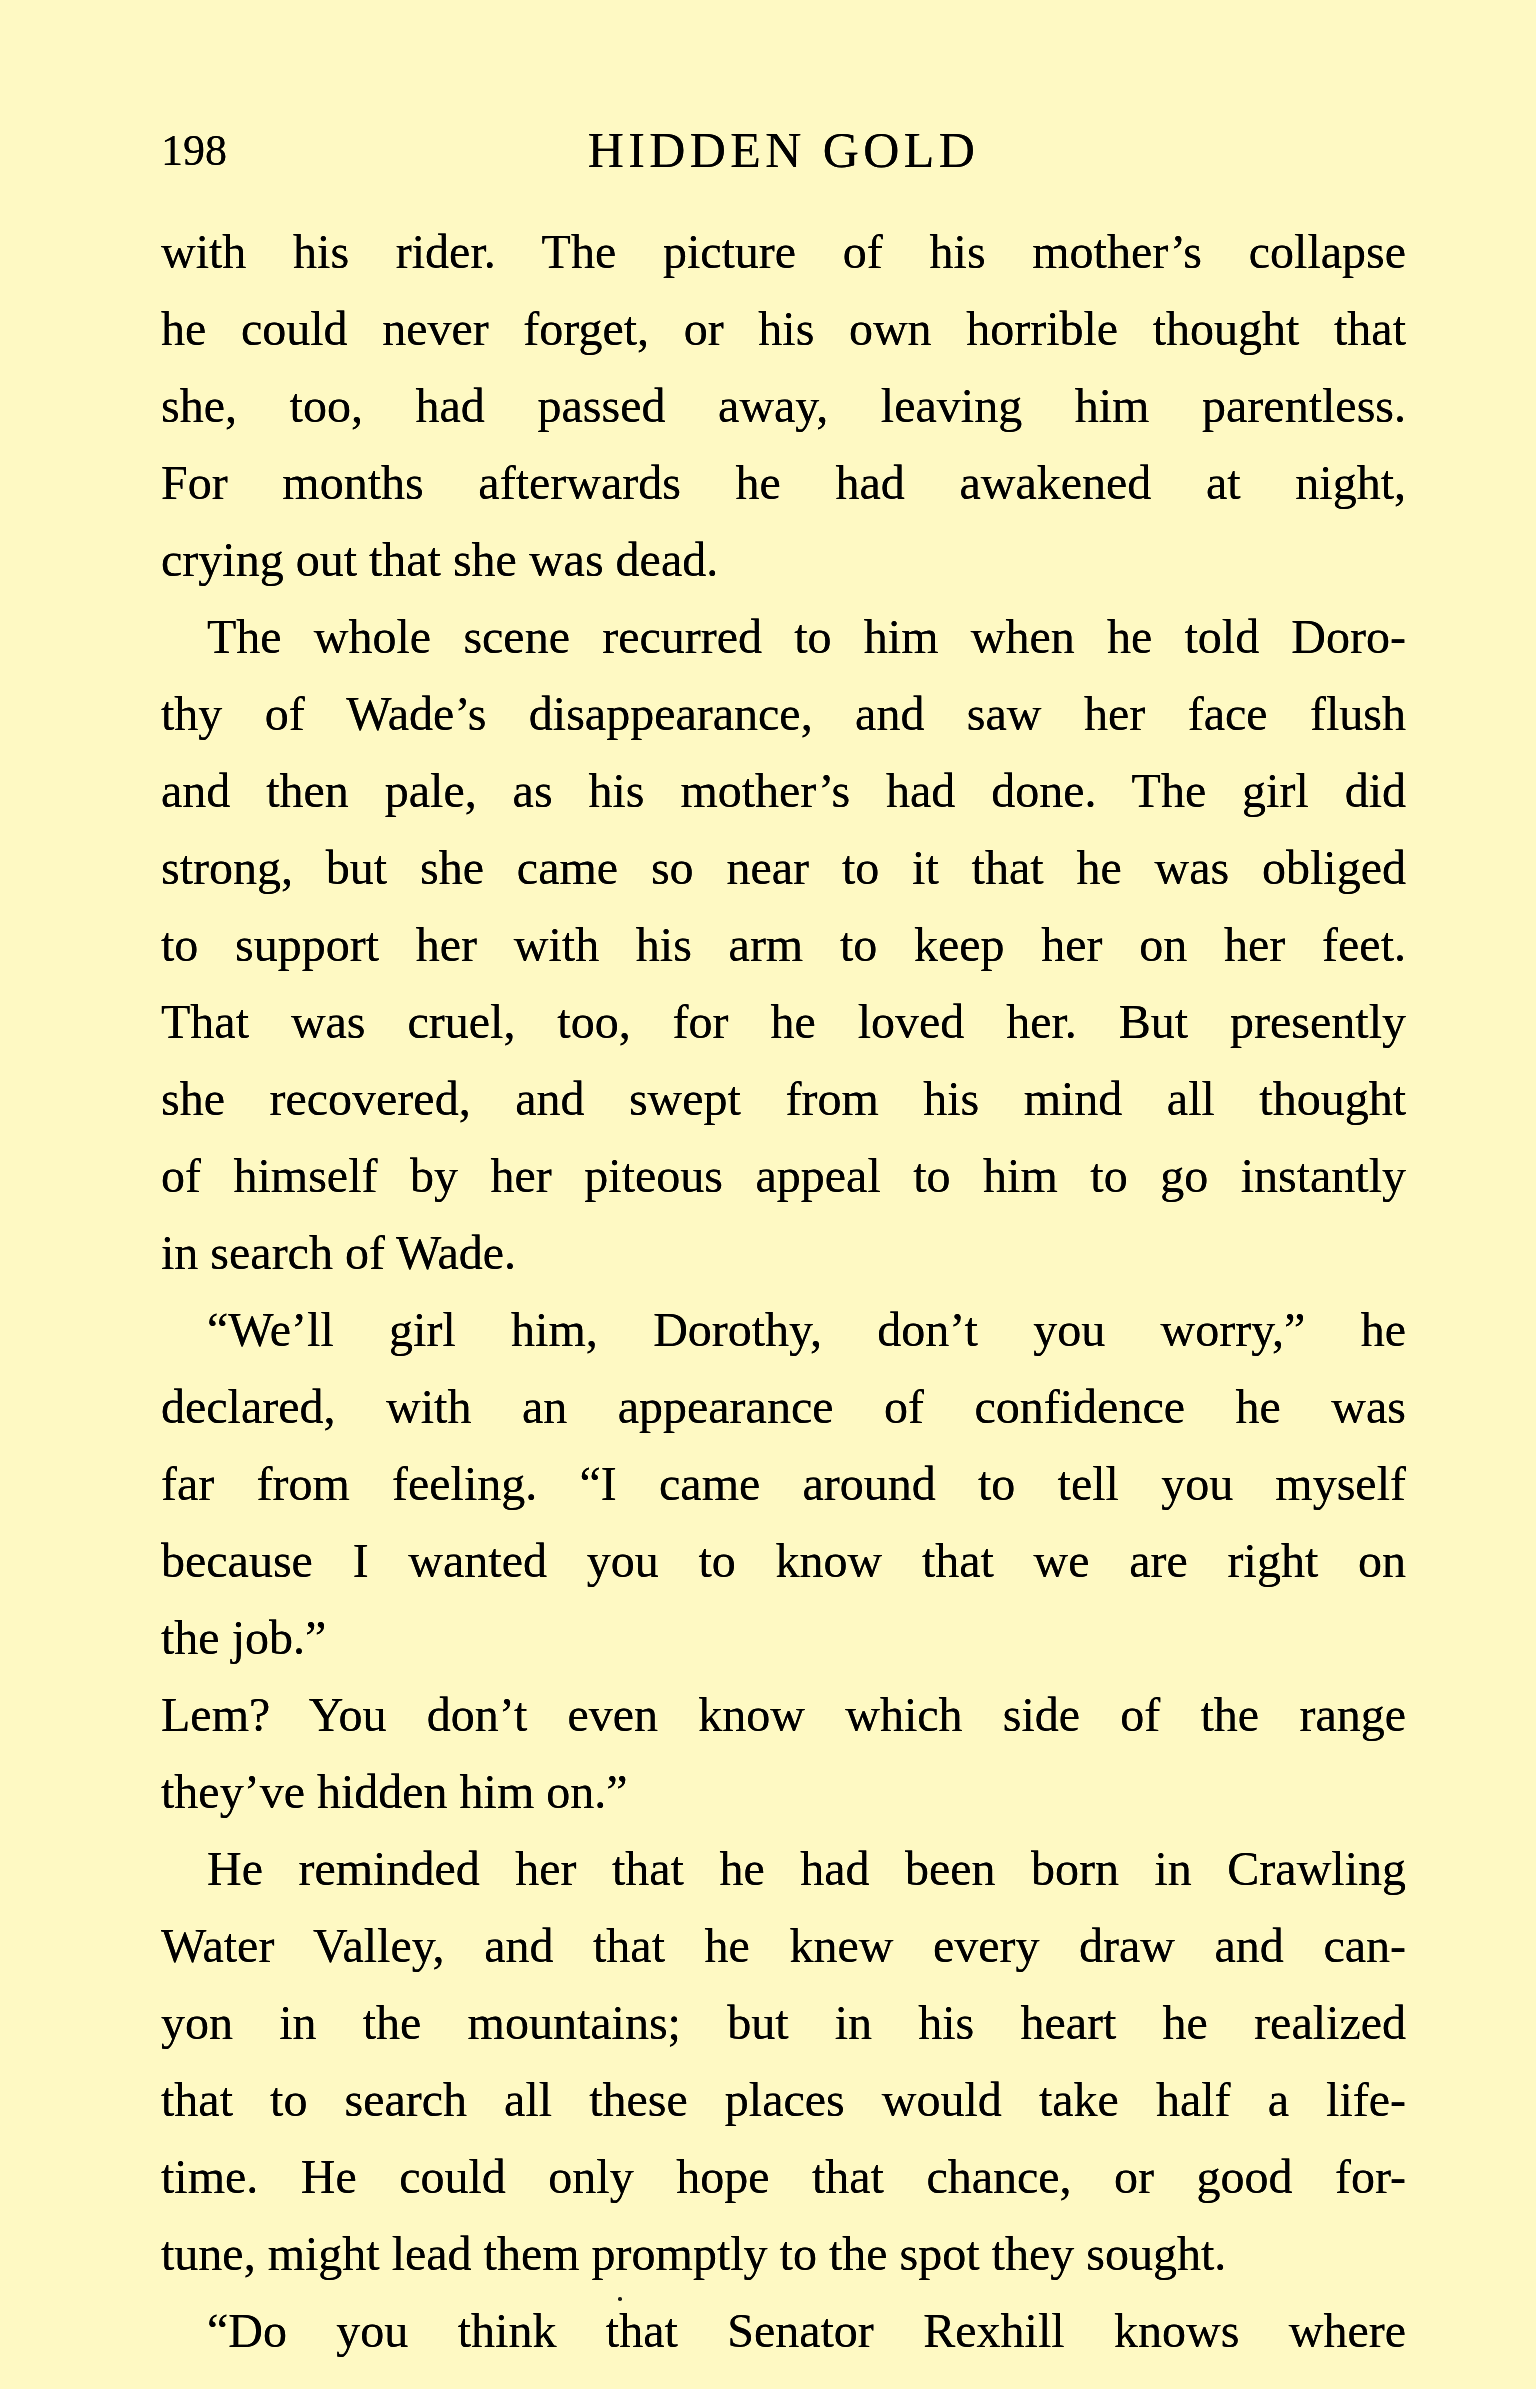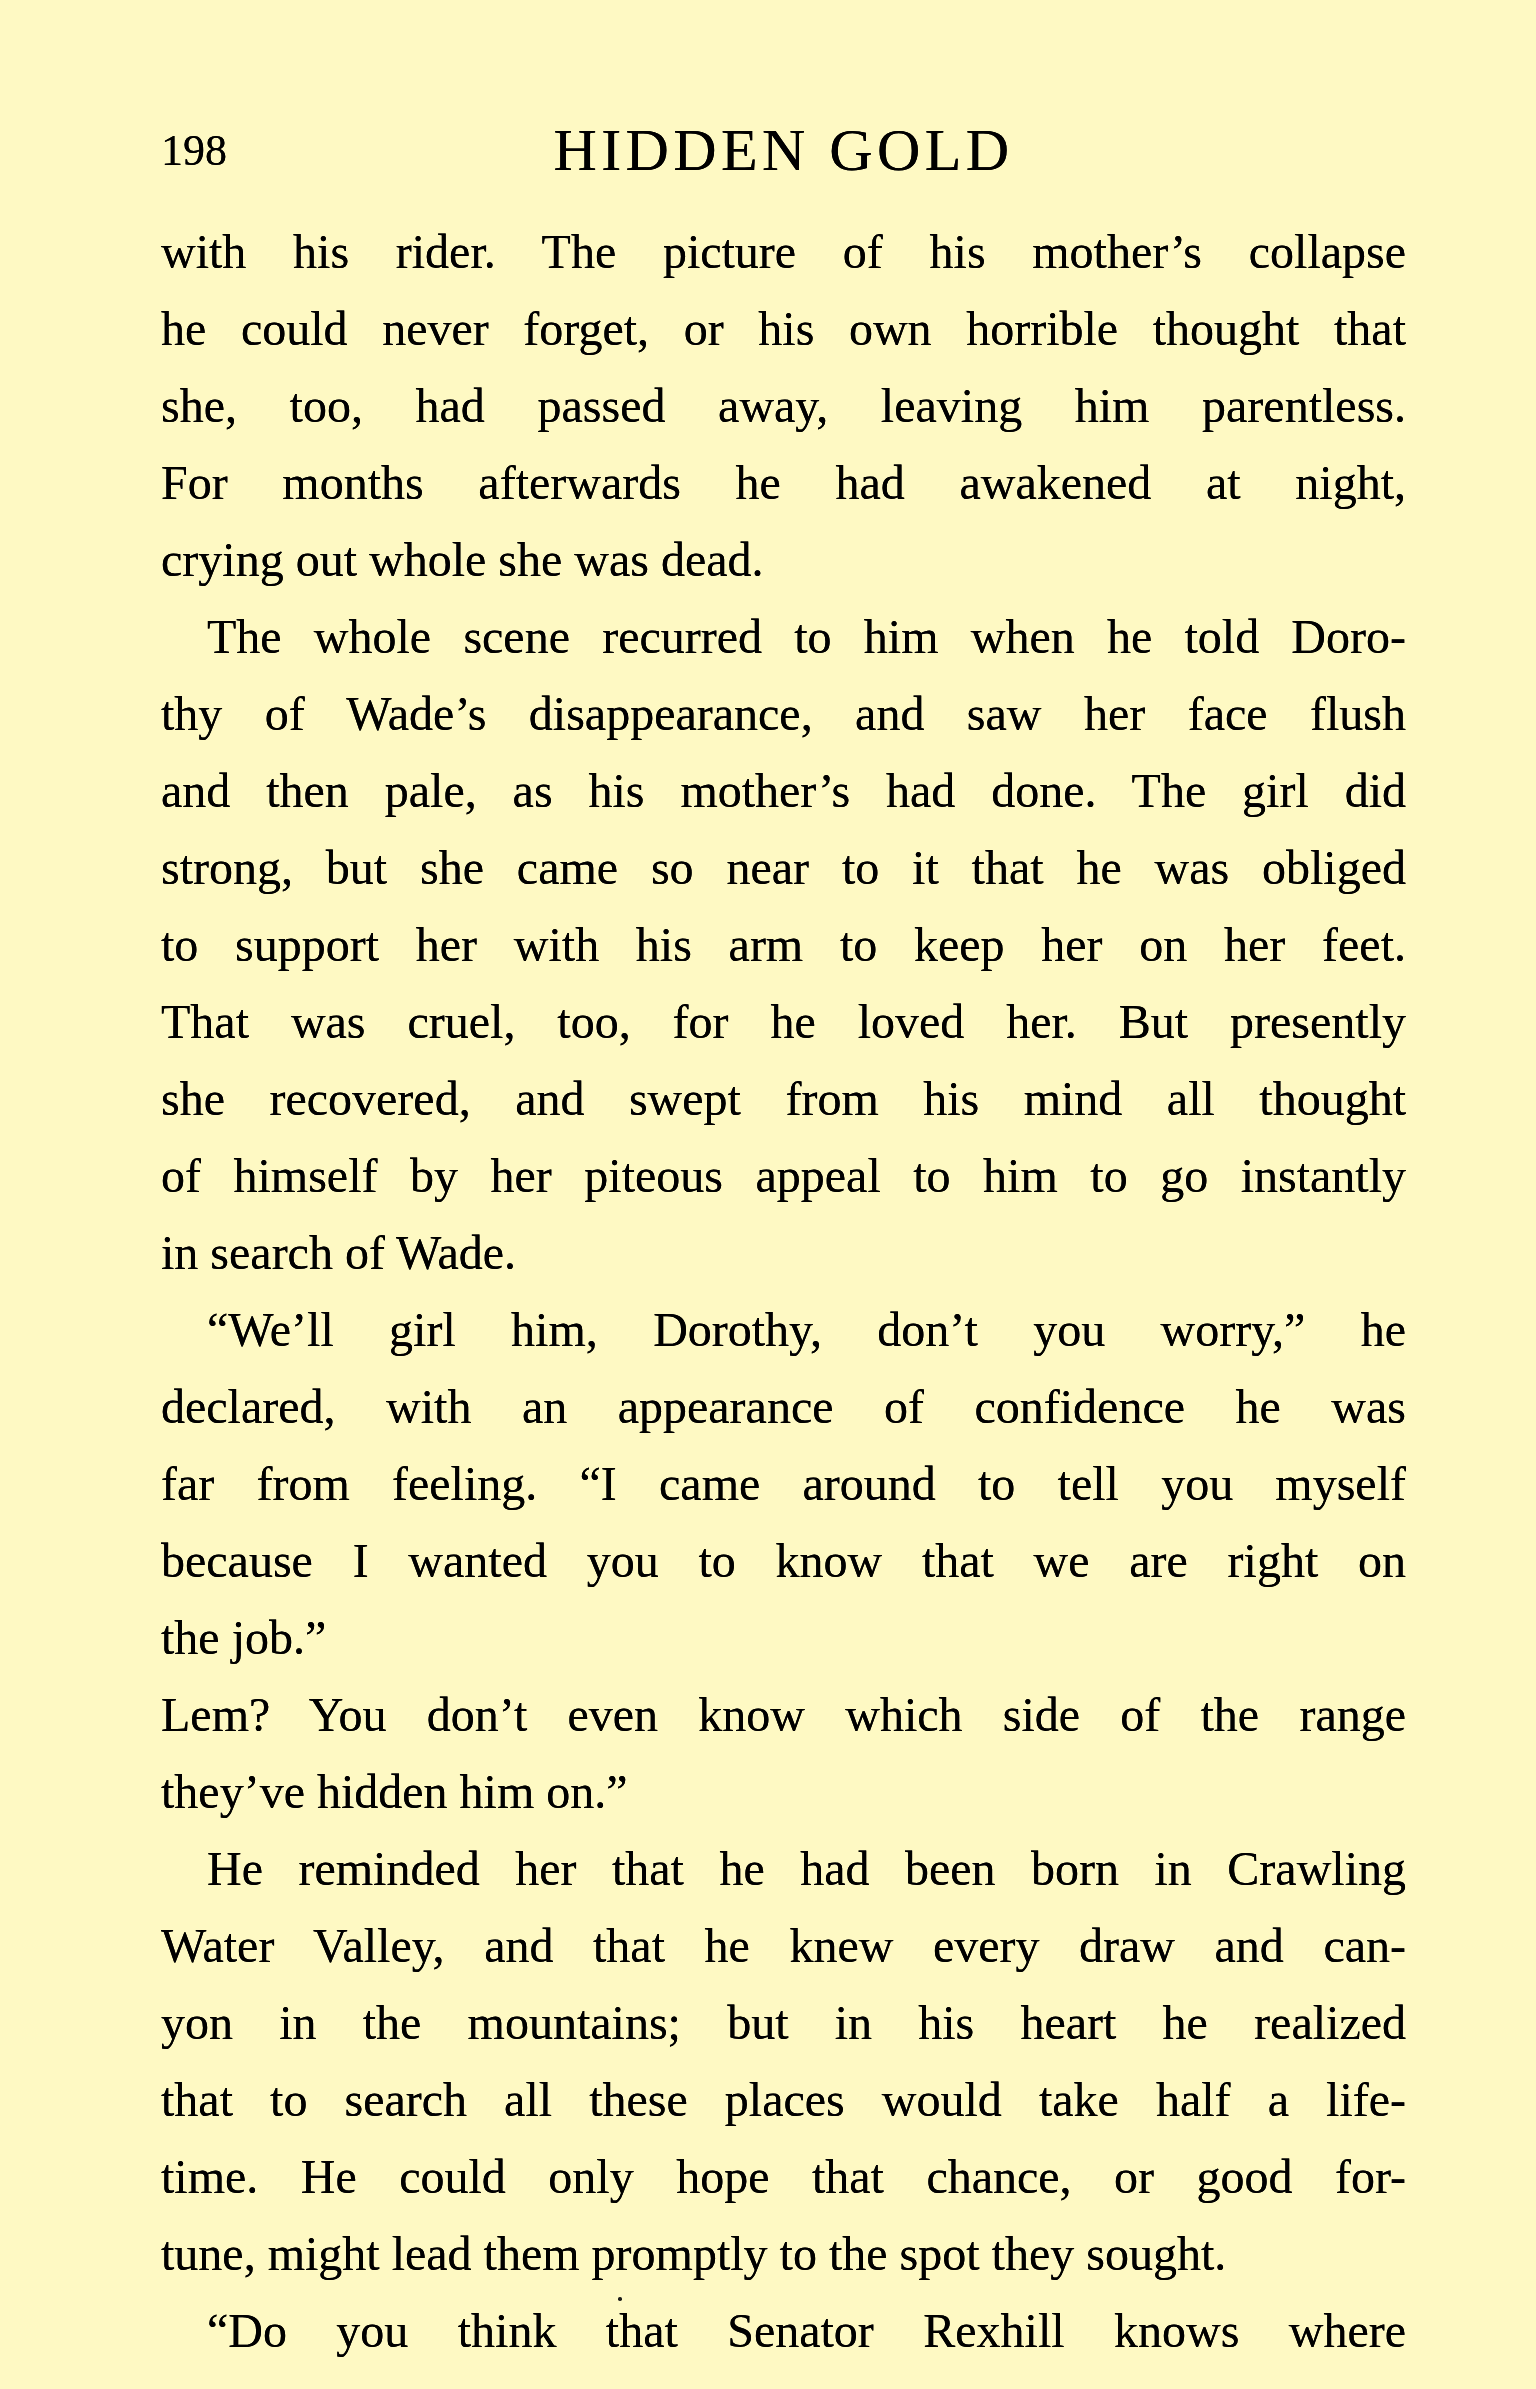--- a/index.html
+++ b/index.html
@@ -34,21 +34,21 @@
     font-size: 44px;
     line-height: 57px;
     text-shadow: 0 0 0.5px #000;
   }
   .page-title {
     position: absolute;
     left: 0;
     top: 0;
     width: 100%;
     text-align: center;
-    font-size: 60px;
+    font-size: 50px;
     line-height: 57px;
     letter-spacing: 4.4px;
     text-shadow: 0 0 0.6px #000;
     white-space: nowrap;
   }
   .text-block {
     position: absolute;
     left: 161px;
     top: 207px;
     width: 1245px;
@@ -86,21 +86,21 @@
   <div class="header">
     <div class="page-number">198</div>
     <div class="page-title">HIDDEN GOLD</div>
   </div>
 
   <div class="text-block">
     <div class="line">with his rider.  The picture of his mother’s collapse</div>
     <div class="line">he could never forget, or his own horrible thought that</div>
     <div class="line">she, too, had passed away, leaving him parentless.</div>
     <div class="line">For months afterwards he had awakened at night,</div>
-    <div class="line end">crying out whole she was dead.</div>
+    <div class="line end">crying out that she was dead.</div>
     <div class="line indent">The whole scene recurred to him when he told Doro-</div>
     <div class="line">thy of Wade’s disappearance, and saw her face flush</div>
     <div class="line">and then pale, as his mother’s had done.  The girl did</div>
     <div class="line">strong, but she came so near to it that he was obliged</div>
     <div class="line">to support her with his arm to keep her on her feet.</div>
     <div class="line">That was cruel, too, for he loved her.  But presently</div>
     <div class="line">she recovered, and swept from his mind all thought</div>
     <div class="line">of himself by her piteous appeal to him to go instantly</div>
     <div class="line end">in search of Wade.</div>
     <div class="line indent">“We’ll girl him, Dorothy, don’t you worry,” he</div>

